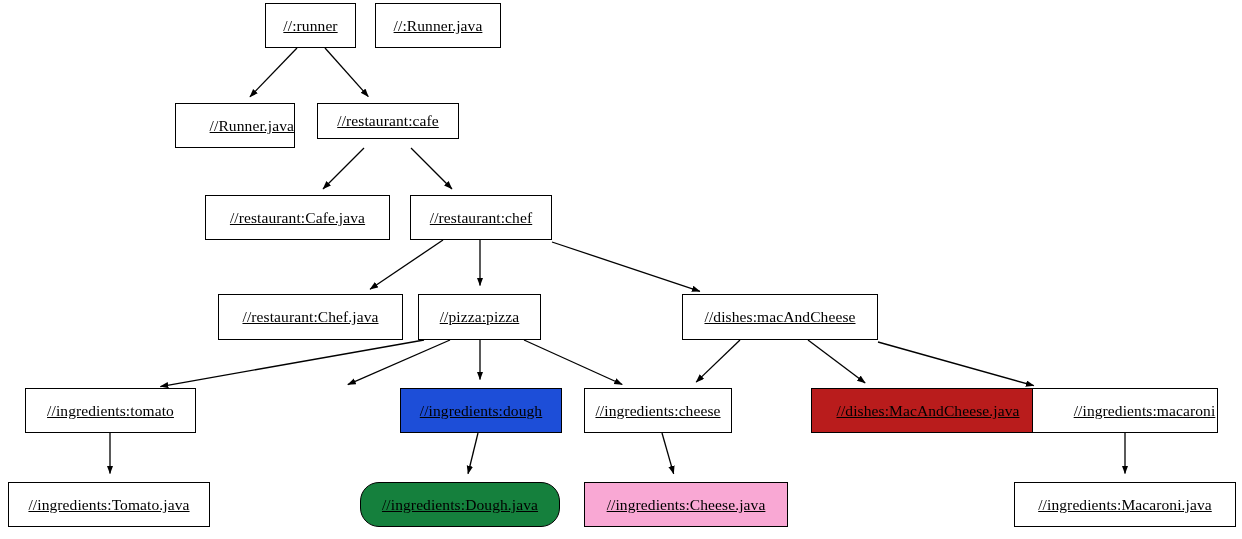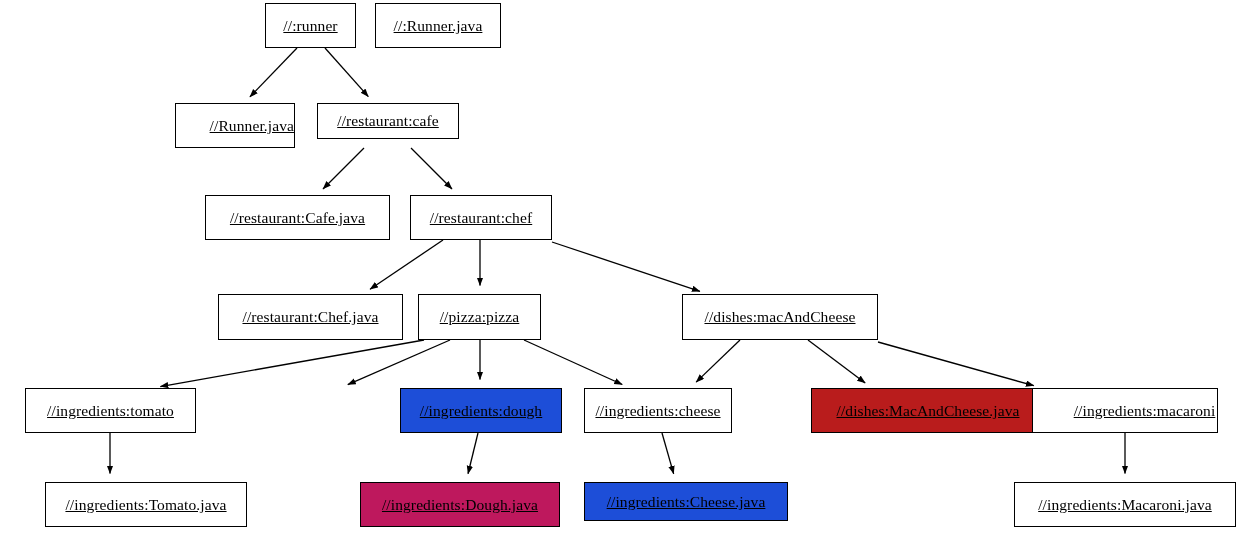--- a/index.html
+++ b/index.html
@@ -116,26 +116,26 @@
       </div>
       <div class="graph-node" style="left: 584px; top: 388px; width: 148px; height: 45px; background: rgb(255, 255, 255); border-color: rgb(0, 0, 0);">
         <span class="node-label">//ingredients:cheese</span>
       </div>
       <div class="graph-node" style="left: 776px; top: 388px; width: 234px; height: 45px; background: #b91c1c; border-color: rgb(0, 0, 0); margin-left: 35px;">
         <span class="node-label">//dishes:MacAndCheese.java</span>
       </div>
       <div class="graph-node" style="left: 1032px; top: 388px; width: 186px; height: 45px; background: rgb(255, 255, 255); border-color: rgb(0, 0, 0); padding-left: 39px;">
         <span class="node-label">//ingredients:macaroni</span>
       </div>
-      <div class="graph-node" style="left: 8px; top: 482px; width: 202px; height: 45px; background: rgb(255, 255, 255); border-color: rgb(0, 0, 0); margin-left: 37px;">
+      <div class="graph-node" style="left: 8px; top: 482px; width: 202px; height: 45px; background: rgb(255, 255, 255); border-color: rgb(0, 0, 0);">
         <span class="node-label">//ingredients:Tomato.java</span>
       </div>
-      <div class="graph-node" style="left: 360px; top: 482px; width: 200px; height: 45px; background: #be185d; border-color: rgb(0, 0, 0);">
+      <div class="graph-node" style="left: 360px; top: 482px; width: 200px; height: 45px; background: #15803d; border-color: rgb(0, 0, 0); border-radius: 19px;">
         <span class="node-label">//ingredients:Dough.java</span>
       </div>
-      <div class="graph-node" style="left: 584px; top: 482px; width: 204px; height: 39px; background: #1d4ed8; border-color: rgb(0, 0, 0);">
+      <div class="graph-node" style="left: 584px; top: 482px; width: 204px; height: 45px; background: #f9a8d4; border-color: rgb(0, 0, 0);">
         <span class="node-label">//ingredients:Cheese.java</span>
       </div>
       <div class="graph-node" style="left: 1014px; top: 482px; width: 222px; height: 45px; background: rgb(255, 255, 255); border-color: rgb(0, 0, 0);">
         <span class="node-label">//ingredients:Macaroni.java</span>
       </div>
     </div>
 </div>
 
 </body></html>

